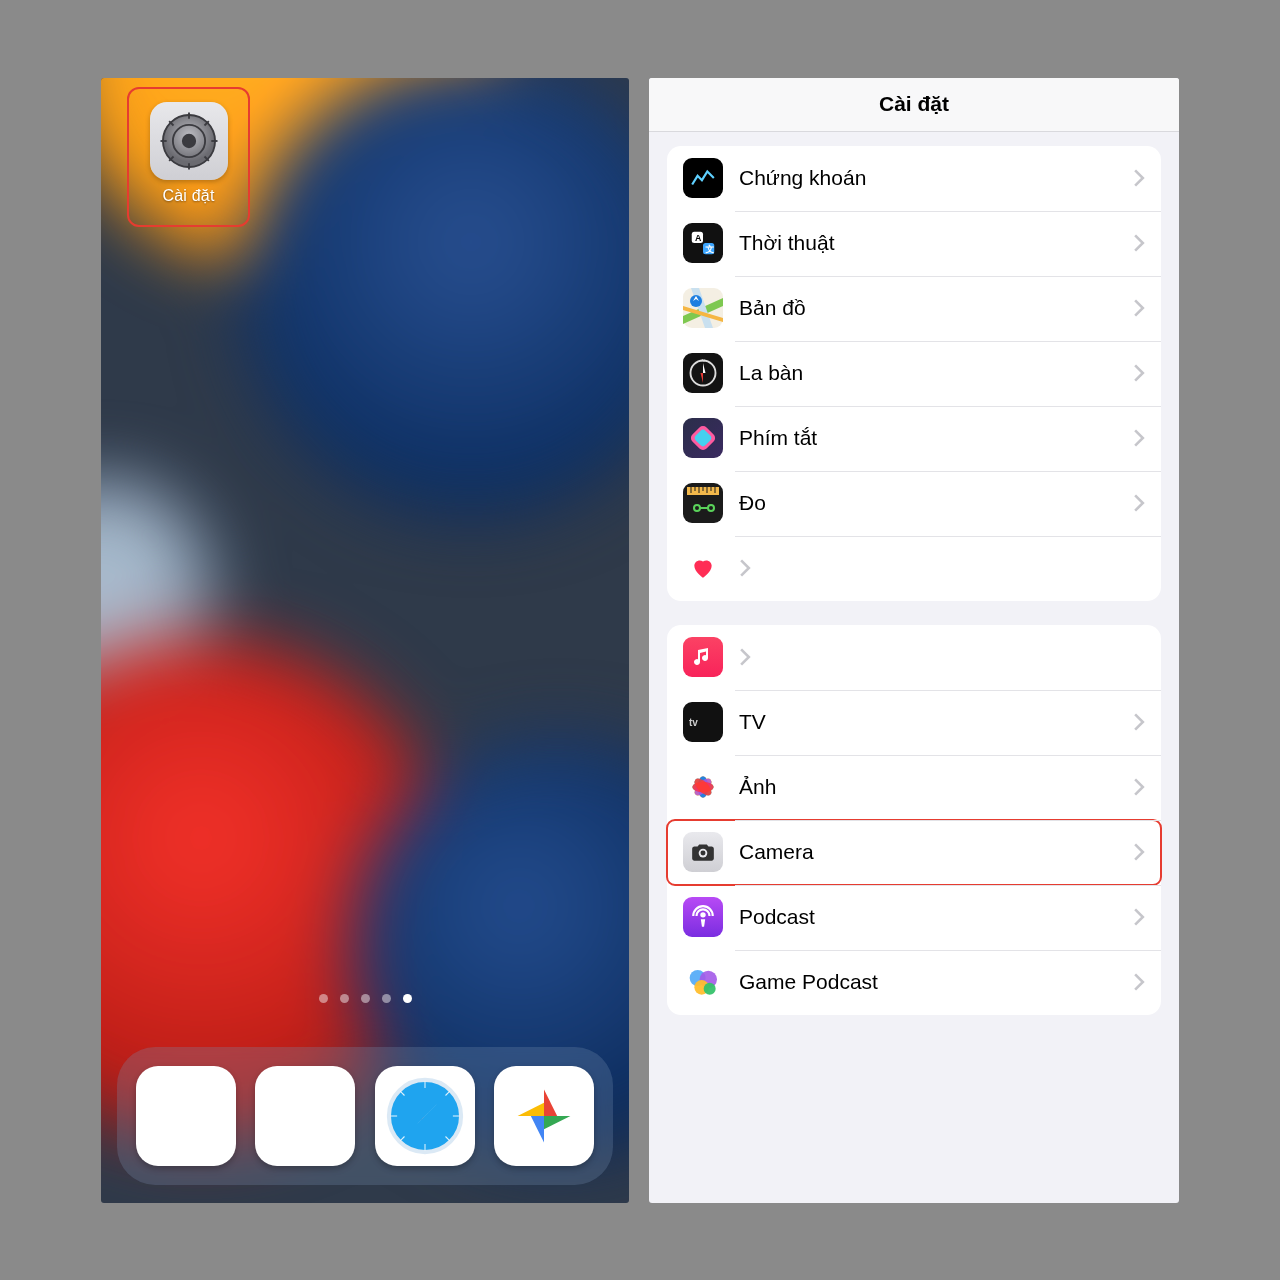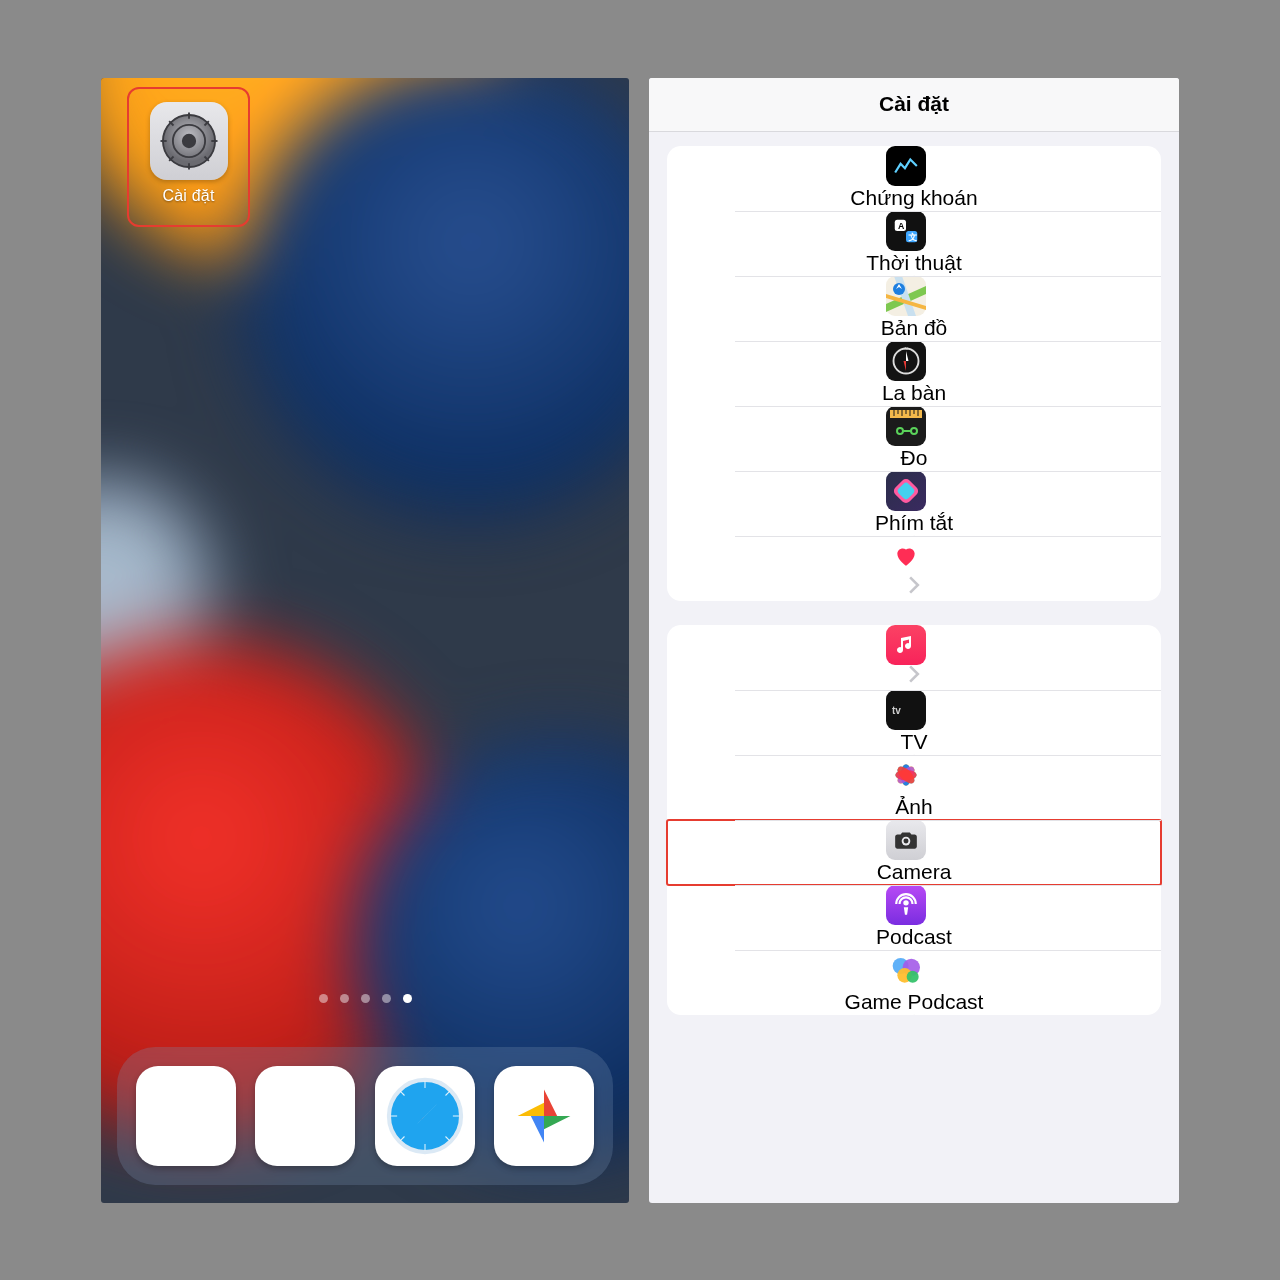--- a/index.html
+++ b/index.html
@@ -27,26 +27,26 @@
 .pagedots .dot.active { background:#fff; }
 
 .dock { position:absolute; left:16px; right:16px; bottom:18px; height:138px; border-radius:38px; background:rgba(120,145,175,.28); backdrop-filter:blur(6px); display:flex; justify-content:space-evenly; align-items:center; }
 .dock .app { width:100px; height:100px; border-radius:22px; background:#fff; display:flex; align-items:center; justify-content:center; box-shadow:0 3px 6px rgba(0,0,0,.25); }
 
 
 .nav { height:54px; background:#f8f8f9; border-bottom:1px solid #d9d9dd; display:flex; align-items:center; justify-content:center; font-weight:600; font-size:21px; color:#000; }
 .scroll { height:calc(100% - 54px); overflow:hidden; padding:0 18px; }
 .group { background:#fff; border-radius:14px; margin:24px 0; }
 .group:first-child { margin-top:14px; }
-.row { display:flex; align-items:center; height:65px; padding:0 16px; position:relative;flex-direction:column; }
+.row { display:flex; align-items:center; height:65px; padding:0 16px; position:relative; }
 .row + .row::before { content:""; position:absolute; left:68px; right:0; top:0; height:1px; background:#e3e3e7; }
 .row .icon { width:40px; height:40px; border-radius:9px; margin-right:16px; flex-shrink:0; display:flex; align-items:center; justify-content:center; color:#fff; }
 .row .label { flex:1; font-size:21px; color:#000; }
 .row .chev { color:#c6c6cb; }
-.row.highlight { outline:2.5px solid #e63c30; outline-offset:-1px; border-radius:2px; }
+.row.highlight { outline:2.5px solid #e63c30; outline-offset:-1px; border-radius:8px; }
 
 
 .ic-stocks   { background:#000; }
 .ic-weather  { background:linear-gradient(#4aa8ee,#1f7ad6); }
 .ic-translate{ background:#111; }
 .ic-maps     { background:#fff; }
 .ic-compass  { background:#131313; }
 .ic-measure  { background:#1b1b1b; }
 .ic-shortcuts{ background:linear-gradient(135deg,#2b2e4a,#3a2a60); }
 .ic-health   { background:#fff; }
@@ -214,20 +214,32 @@
                 <path d="M12 20 L10 12 L12 12 Z" fill="#e53935"></path>
                 <text x="12" y="3.5" font-size="3.5" fill="#ddd" text-anchor="middle">N</text>
               </svg>
             </div>
           <div class="label">La bàn</div>
           <svg class="chev" width="12" height="18" viewBox="0 0 8 14" fill="none" stroke="currentColor" stroke-width="2">
               <polyline points="1,1 7,7 1,13"></polyline>
             </svg>
         </div>
         <div class="row">
+          <div class="icon ic-shortcuts">
+              <svg width="30" height="30" viewBox="0 0 24 24">
+                <rect x="4" y="4" width="16" height="16" rx="4" transform="rotate(45 12 12)" fill="#ff5aa0"></rect>
+                <rect x="6.5" y="6.5" width="11" height="11" rx="3" transform="rotate(45 12 12)" fill="#45d0ef"></rect>
+              </svg>
+            </div>
+          <div class="label">Phím tắt</div>
+          <svg class="chev" width="12" height="18" viewBox="0 0 8 14" fill="none" stroke="currentColor" stroke-width="2">
+              <polyline points="1,1 7,7 1,13"></polyline>
+            </svg>
+        </div>
+        <div class="row">
           <div class="icon ic-measure">
               <svg width="38" height="38" viewBox="0 0 38 38">
                 <rect width="38" height="38" rx="9" fill="#1b1b1b"></rect>
                 <rect x="3" y="3" width="32" height="8" fill="#f2b84b"></rect>
                 <g stroke="#1b1b1b" stroke-width="1">
                   <line x1="7" y1="3" x2="7" y2="9"></line>
                   <line x1="11" y1="3" x2="11" y2="7"></line>
                   <line x1="15" y1="3" x2="15" y2="9"></line>
                   <line x1="19" y1="3" x2="19" y2="7"></line>
                   <line x1="23" y1="3" x2="23" y2="9"></line>
@@ -238,32 +250,20 @@
                 <circle cx="27" cy="24" r="3" fill="none" stroke="#5ad25a" stroke-width="2"></circle>
                 <line x1="16" y1="24" x2="24" y2="24" stroke="#5ad25a" stroke-width="2"></line>
               </svg>
             </div>
           <div class="label">Đo</div>
           <svg class="chev" width="12" height="18" viewBox="0 0 8 14" fill="none" stroke="currentColor" stroke-width="2">
               <polyline points="1,1 7,7 1,13"></polyline>
             </svg>
         </div>
         <div class="row">
-          <div class="icon ic-shortcuts">
-              <svg width="30" height="30" viewBox="0 0 24 24">
-                <rect x="4" y="4" width="16" height="16" rx="4" transform="rotate(45 12 12)" fill="#ff5aa0"></rect>
-                <rect x="6.5" y="6.5" width="11" height="11" rx="3" transform="rotate(45 12 12)" fill="#45d0ef"></rect>
-              </svg>
-            </div>
-          <div class="label">Phím tắt</div>
-          <svg class="chev" width="12" height="18" viewBox="0 0 8 14" fill="none" stroke="currentColor" stroke-width="2">
-              <polyline points="1,1 7,7 1,13"></polyline>
-            </svg>
-        </div>
-        <div class="row">
           <div class="icon ic-health">
               <svg width="26" height="26" viewBox="0 0 24 24" fill="#ff2d55">
                 <path d="M12 21s-8-5.3-8-11c0-3 2.4-5 5-5 1.8 0 3 1 3 1s1.2-1 3-1c2.6 0 5 2 5 5 0 5.7-8 11-8 11z"></path>
               </svg>
             </div>
           <svg class="chev" width="12" height="18" viewBox="0 0 8 14" fill="none" stroke="currentColor" stroke-width="2">
               <polyline points="1,1 7,7 1,13"></polyline>
             </svg>
         </div>
       </div>

